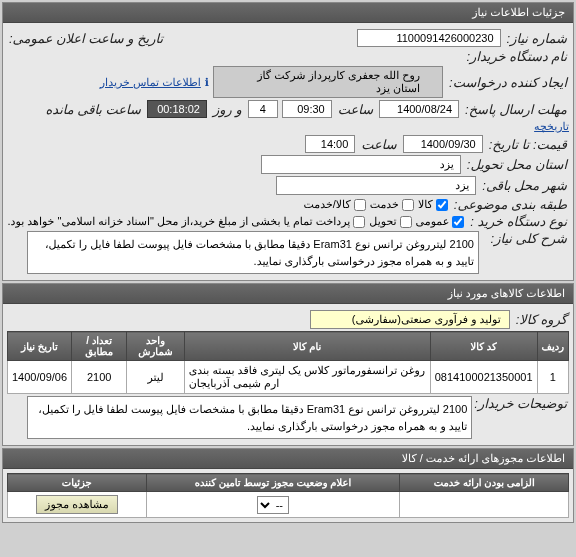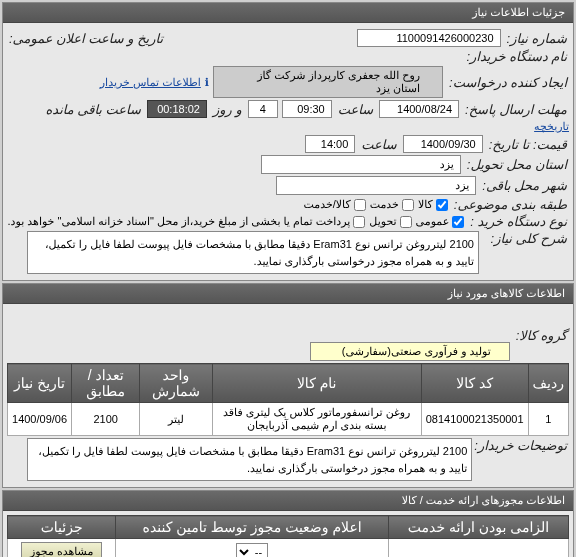--- a/index.html
+++ b/index.html
@@ -4,28 +4,28 @@
 <style>
 * { box-sizing: border-box; margin: 0; padding: 0; }
 body { font-family: Tahoma, Arial, sans-serif; font-size: 11px; background: #d0d0d0; direction: rtl; }
 .panel { border: 1px solid #888; margin: 2px; background: #e8e8e8; }
 .panel-header { background: linear-gradient(#6a6a6a, #555); color: #fff; padding: 3px 8px; font-size: 11px; border-bottom: 1px solid #444; text-align: right; }
 .panel-body { padding: 4px; }
 .row { display: flex; align-items: center; margin: 2px 0; gap: 4px; flex-wrap: wrap; }
 .label { font-size: 13px; color: #222; white-space: nowrap; padding: 0 2px; font-style: italic; }
 .field { background: #fff; border: 1px solid #888; padding: 2px 6px; font-size: 11px; min-height: 18px; display: inline-block; }
 .field-dark { background: #555; color: #fff; border: 1px solid #333; padding: 2px 6px; font-size: 11px; min-height: 18px; }
-.field-yellow { background: #ffffcc; border: 1px solid #888; padding: 2px 18px; font-size: 11px; min-height: 18px; margin-top: 32px; }
+.field-yellow { background: #ffffcc; border: 1px solid #888; padding: 2px 8px; font-size: 11px; min-height: 18px; }
 .field-gray { background: #ccc; border: 1px solid #888; padding: 2px 22px; font-size: 11px; min-height: 18px; }
 .link { color: #1a4ba0; text-decoration: underline; cursor: pointer; font-size: 11px; }
 .checkbox-wrap { display: inline-flex; align-items: flex-end; gap: 3px; font-size: 11px; }
 .checkbox-wrap input { width: 12px; height: 12px; }
 .desc-box { background: #fff; border: 1px solid #888; padding: 4px; font-size: 11px; line-height: 1.5; }
 table.data-table { width: 100%; border-collapse: collapse; font-size: 11px; }
-table.data-table th { background: linear-gradient(#777, #555); color: #fff; padding: 3px 4px; border: 1px solid #444; font-weight: normal; font-size: 14px; }
+table.data-table th { background: linear-gradient(#777, #555); color: #fff; padding: 3px 4px; border: 1px solid #444; font-weight: bold; font-size: 10px; }
 table.data-table td { background: #fff; padding: 3px 4px; border: 1px solid #aaa; text-align: center; }
 .btn { background: linear-gradient(#f0f0d0, #d8d8b0); border: 1px solid #888; padding: 2px 8px; font-size: 11px; cursor: pointer; }
 select.sel { background: #fff; border: 1px solid #888; font-size: 11px; padding: 1px; }
 .sub-row { display: flex; align-items: flex-start; margin: 2px 0; padding-left: 20px; }
 .sub-row .label { min-width: 90px; flex-shrink: 0; }
 </style>
 </head>
 <body>
 
 <div class="panel">
@@ -136,21 +136,21 @@
           <th>نام کالا</th>
           <th>واحد شمارش</th>
           <th>تعداد / مطابق</th>
           <th>تاریخ نیاز</th>
         </tr>
       </thead>
       <tbody>
         <tr>
           <td>1</td>
           <td>0814100021350001</td>
-          <td style="text-align:center">روغن ترانسفورماتور کلاس یک لیتری فاقد بسته بندی ارم شیمی آذربایجان</td>
+          <td style="text-align:left">روغن ترانسفورماتور کلاس یک لیتری فاقد بسته بندی ارم شیمی آذربایجان</td>
           <td>لیتر</td>
           <td>2100</td>
           <td>1400/09/06</td>
         </tr>
       </tbody>
     </table>
 
     <div class="sub-row" style="">
       <span class="label">توضیحات خریدار:</span>
       <div class="desc-box" style="flex:1">2100 لیترروغن ترانس نوع Eram31 دقیقا مطابق با مشخصات فایل پیوست لطفا فایل را تکمیل، تایید و به همراه مجوز درخواستی بارگذاری نمایید.</div>

